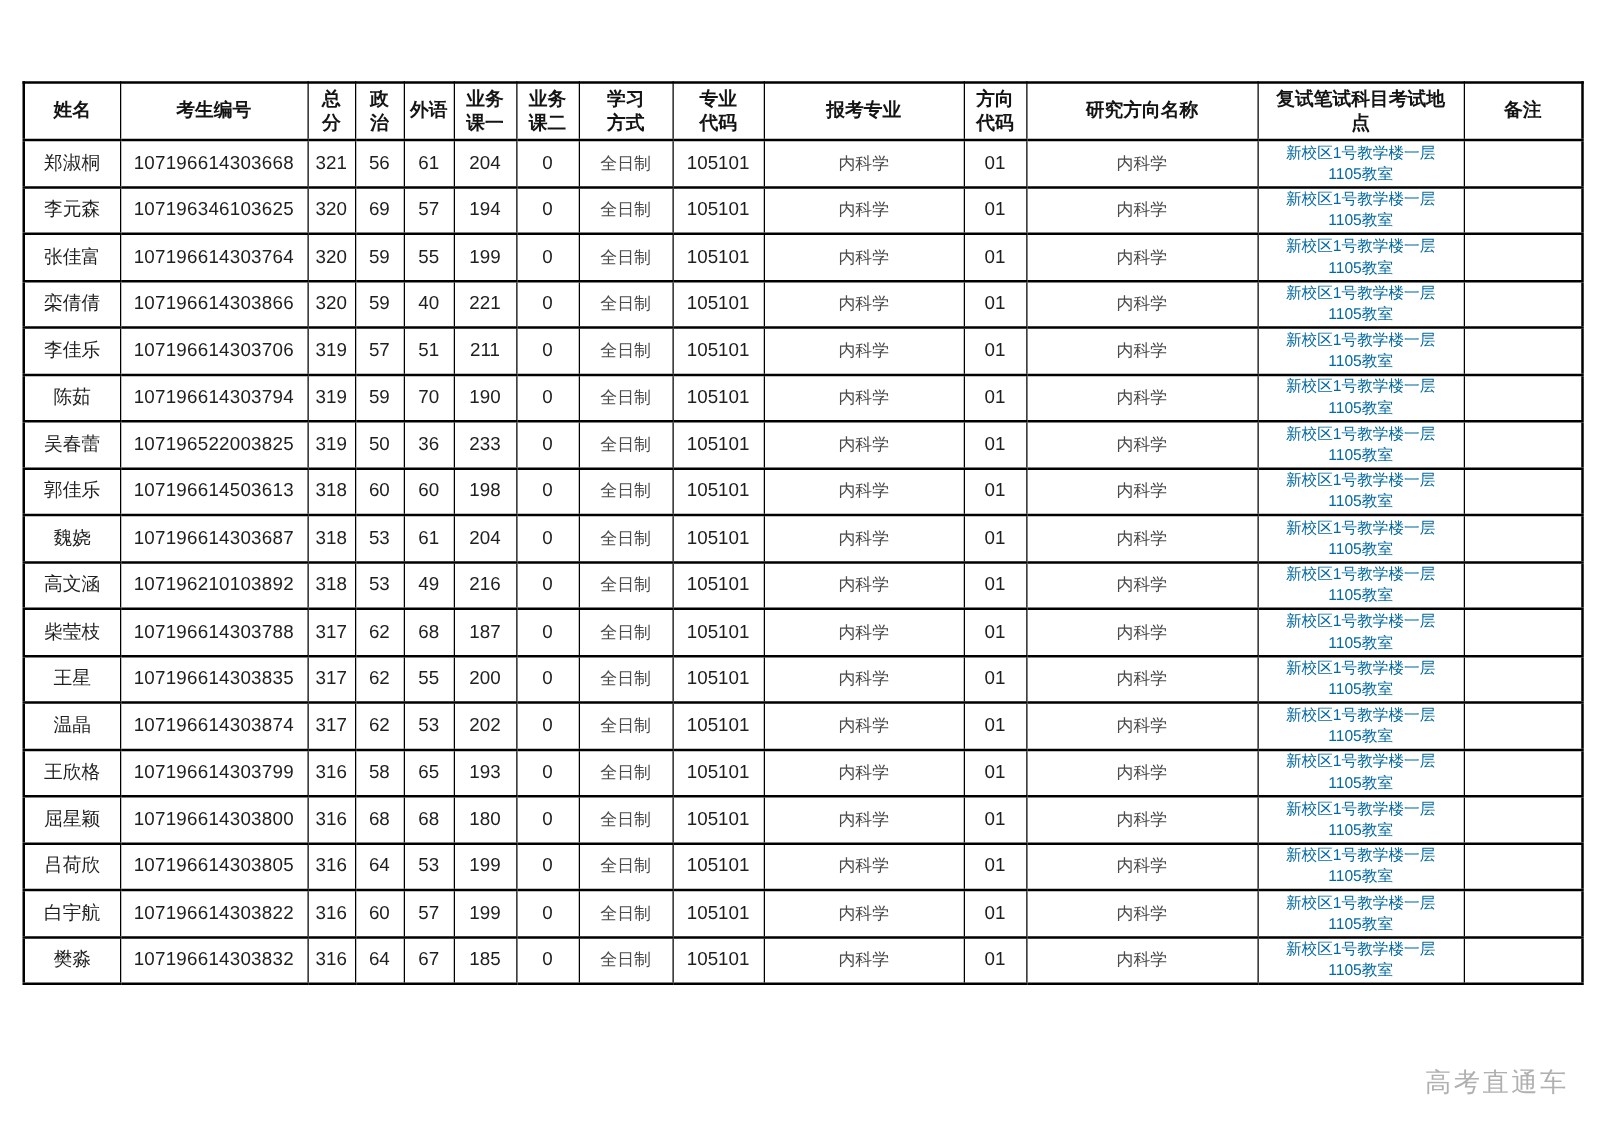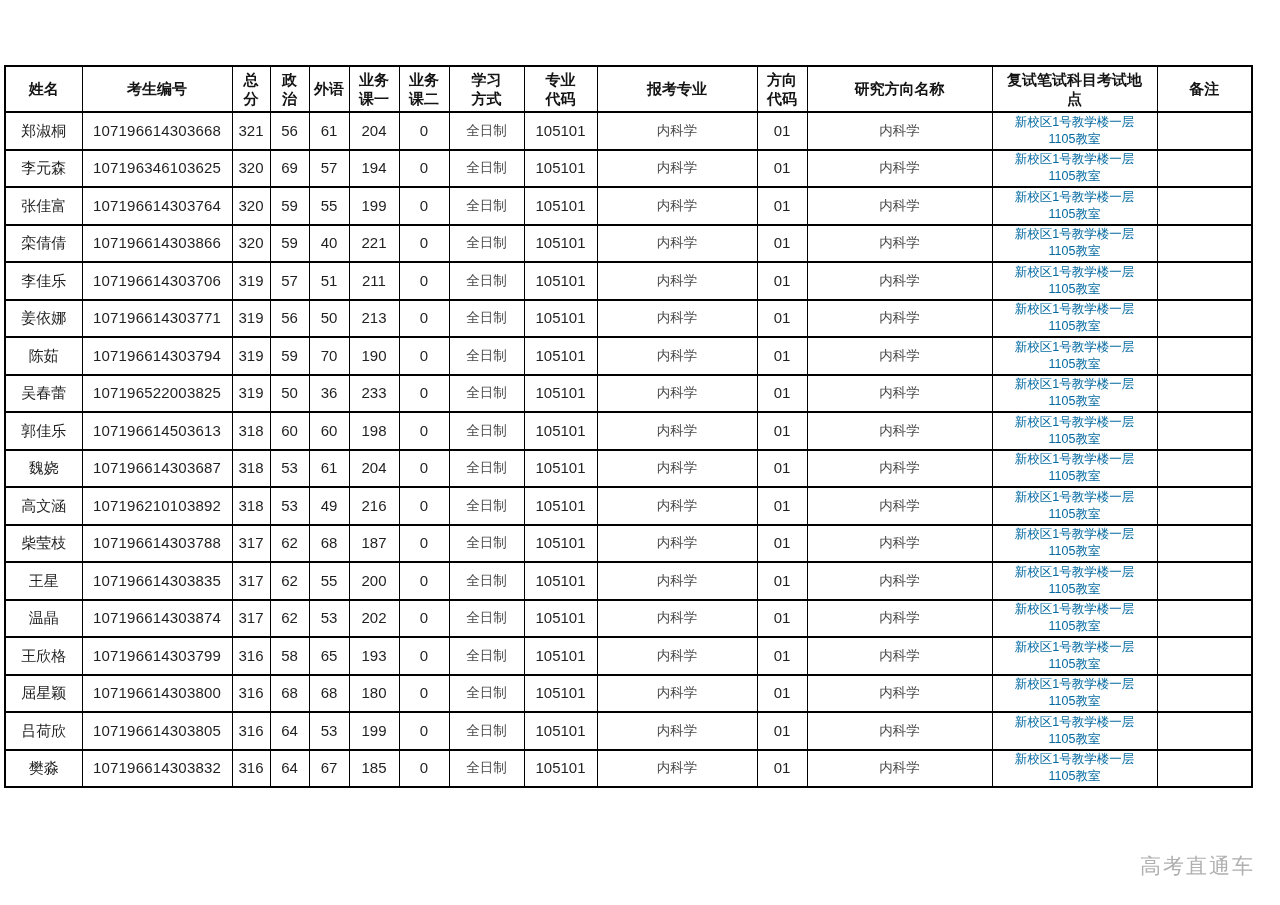--- a/index.html
+++ b/index.html
@@ -9,21 +9,21 @@
     font-family: "Liberation Sans", sans-serif;
   }
   body {
     width: 1280px;
     height: 905px;
     position: relative;
     overflow: hidden;
   }
   table.results-table {
     position: absolute;
-    left: 4px;
+    left: 18px;
     top: 65px;
     width: 1247px;
     border-collapse: collapse;
     table-layout: fixed;
     border: 2px solid #000;
   }
   th, td {
     border: 1px solid #000;
     border-bottom-width: 2px;
     text-align: center;
@@ -183,37 +183,20 @@
         <td class="c7">全日制</td>
         <td class="c8">105101</td>
         <td class="c9">内科学</td>
         <td class="c10">01</td>
         <td class="c11">内科学</td>
         <td class="c12">新校区1号教学楼一层
 1105教室</td>
         <td class="c13"></td>
       </tr>
       <tr>
-        <td class="c0">姜依娜</td>
-        <td class="c1">107196614303771</td>
-        <td class="c2">319</td>
-        <td class="c3">56</td>
-        <td class="c4">50</td>
-        <td class="c5">213</td>
-        <td class="c6">0</td>
-        <td class="c7">全日制</td>
-        <td class="c8">105101</td>
-        <td class="c9">内科学</td>
-        <td class="c10">01</td>
-        <td class="c11">内科学</td>
-        <td class="c12">新校区1号教学楼一层
-1105教室</td>
-        <td class="c13"></td>
-      </tr>
-      <tr>
         <td class="c0">陈茹</td>
         <td class="c1">107196614303794</td>
         <td class="c2">319</td>
         <td class="c3">59</td>
         <td class="c4">70</td>
         <td class="c5">190</td>
         <td class="c6">0</td>
         <td class="c7">全日制</td>
         <td class="c8">105101</td>
         <td class="c9">内科学</td>
@@ -387,20 +370,37 @@
         <td class="c7">全日制</td>
         <td class="c8">105101</td>
         <td class="c9">内科学</td>
         <td class="c10">01</td>
         <td class="c11">内科学</td>
         <td class="c12">新校区1号教学楼一层
 1105教室</td>
         <td class="c13"></td>
       </tr>
       <tr>
+        <td class="c0">白宇航</td>
+        <td class="c1">107196614303822</td>
+        <td class="c2">316</td>
+        <td class="c3">60</td>
+        <td class="c4">57</td>
+        <td class="c5">199</td>
+        <td class="c6">0</td>
+        <td class="c7">全日制</td>
+        <td class="c8">105101</td>
+        <td class="c9">内科学</td>
+        <td class="c10">01</td>
+        <td class="c11">内科学</td>
+        <td class="c12">新校区1号教学楼一层
+1105教室</td>
+        <td class="c13"></td>
+      </tr>
+      <tr>
         <td class="c0">樊淼</td>
         <td class="c1">107196614303832</td>
         <td class="c2">316</td>
         <td class="c3">64</td>
         <td class="c4">67</td>
         <td class="c5">185</td>
         <td class="c6">0</td>
         <td class="c7">全日制</td>
         <td class="c8">105101</td>
         <td class="c9">内科学</td>

